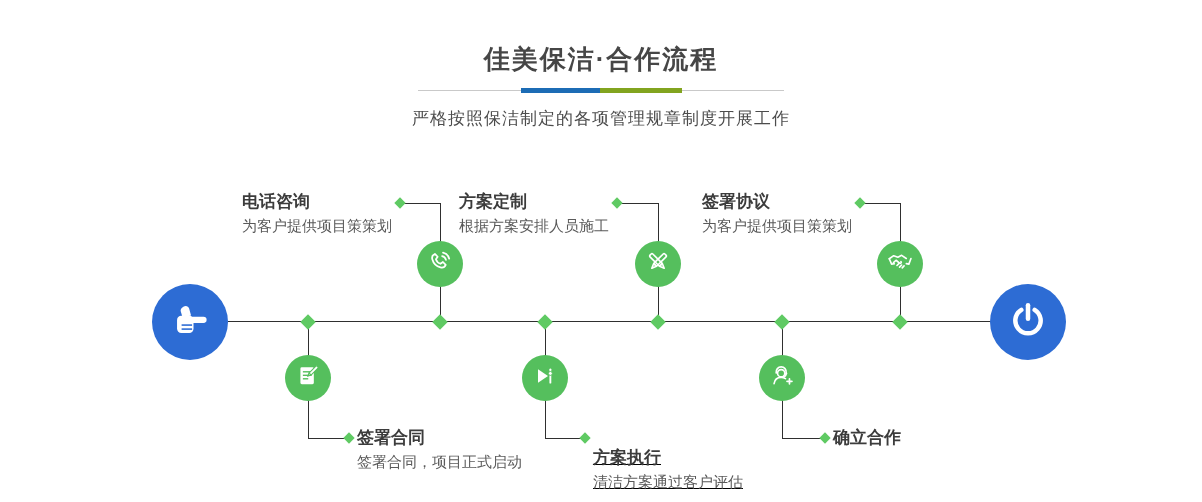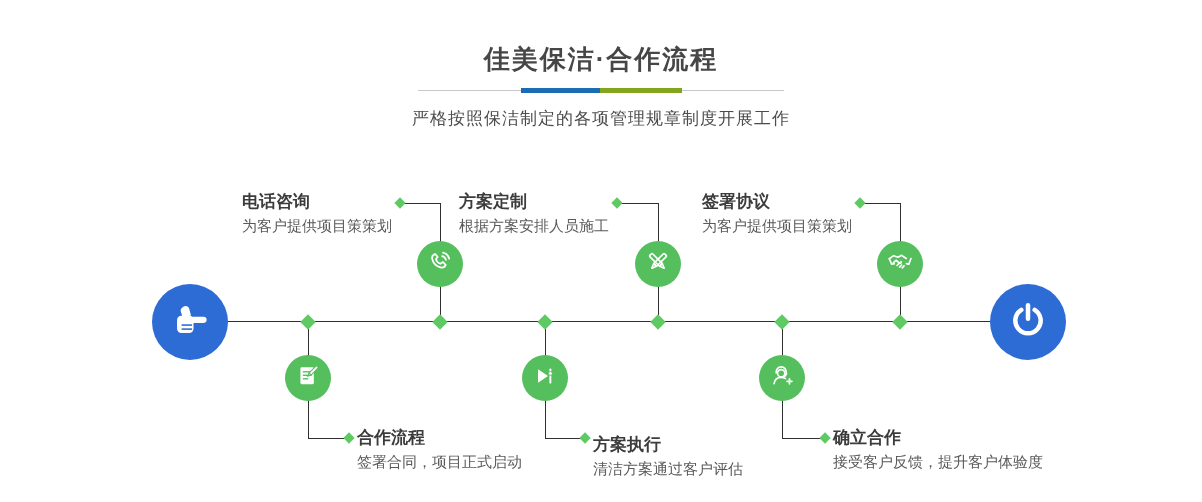--- a/index.html
+++ b/index.html
@@ -195,25 +195,24 @@
   <div class="step-label top" style="top:192px;right:593px;">
     <div class="step-title">方案定制</div>
     <div class="step-desc">根据方案安排人员施工</div>
   </div>
   <div class="step-label top" style="top:192px;right:350px;">
     <div class="step-title">签署协议</div>
     <div class="step-desc">为客户提供项目策策划</div>
   </div>
 
   <div class="step-label bottom" style="top:428px;left:357px;">
-    <div class="step-title">合作流程</div>
+    <div class="step-title">签署合同</div>
     <div class="step-desc">签署合同，项目正式启动</div>
   </div>
-  <div class="step-label bottom" style="top:435px;left:593px;">
+  <div class="step-label bottom" style="top:448px;left:593px;text-decoration:underline;">
     <div class="step-title">方案执行</div>
     <div class="step-desc">清洁方案通过客户评估</div>
   </div>
   <div class="step-label bottom" style="top:428px;left:833px;">
     <div class="step-title">确立合作</div>
-    <div class="step-desc">接受客户反馈，提升客户体验度</div>
   </div>
 
 </div>
 
 </body></html>

